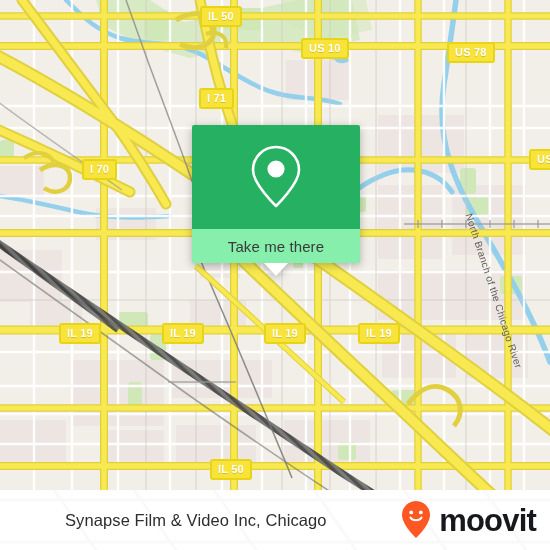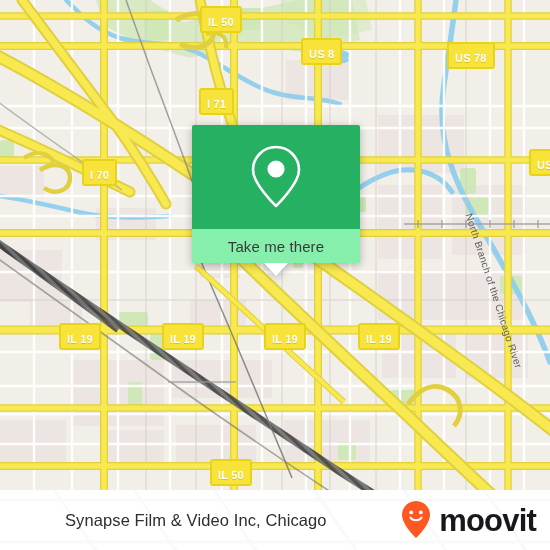--- a/index.html
+++ b/index.html
@@ -34,21 +34,21 @@
   .shield {
     position: absolute;
     background: #f7e33a;
     border: 2px solid #e8d417;
     border-radius: 3px;
     color: #ffffff;
     font-family: "Liberation Sans", sans-serif;
     font-weight: bold;
     font-size: 11px;
     line-height: 14px;
-    padding: 7px 6px 2px 6px;
+    padding: 1px 6px 2px 6px;
     text-align: center;
     letter-spacing: .2px;
     white-space: nowrap;
     text-shadow: 0 1px 0 rgba(150,135,0,.35);
     box-sizing: border-box;
   }
 
   
   #river-label {
     position: absolute;
@@ -342,21 +342,21 @@
       <g>
         <path d="M226,244 C286,302 348,360 410,418 C452,458 486,490 506,508" stroke="#e0cf3f" stroke-width="13" fill="none" stroke-linecap="round"></path>
         <path d="M226,244 C286,302 348,360 410,418 C452,458 486,490 506,508" stroke="#f7e94f" stroke-width="9" fill="none" stroke-linecap="round"></path>
         <path d="M196,266 C244,310 294,356 344,402" stroke="#e0cf3f" stroke-width="6" fill="none"></path>
         <path d="M196,266 C244,310 294,356 344,402" stroke="#f7e94f" stroke-width="4" fill="none"></path>
         <path d="M408,404 C420,388 434,382 448,390 C462,398 464,414 454,426" stroke="#e0cf3f" stroke-width="5" fill="none"></path>
       </g>
     </svg>
 
     <div class="shield" style="left:200px;top:6px">IL 50</div>
-    <div class="shield" style="left:301px;top:38px">US 8</div>
+    <div class="shield" style="left:301px;top:38px">US 10</div>
     <div class="shield" style="left:447px;top:42px">US 78</div>
     <div class="shield" style="left:199px;top:88px">I 71</div>
     <div class="shield" style="left:82px;top:159px">I 70</div>
     <div class="shield" style="left:529px;top:149px">US</div>
     <div class="shield" style="left:59px;top:323px">IL 19</div>
     <div class="shield" style="left:162px;top:323px">IL 19</div>
     <div class="shield" style="left:264px;top:323px">IL 19</div>
     <div class="shield" style="left:358px;top:323px">IL 19</div>
     <div class="shield" style="left:210px;top:459px">IL 50</div>
 

